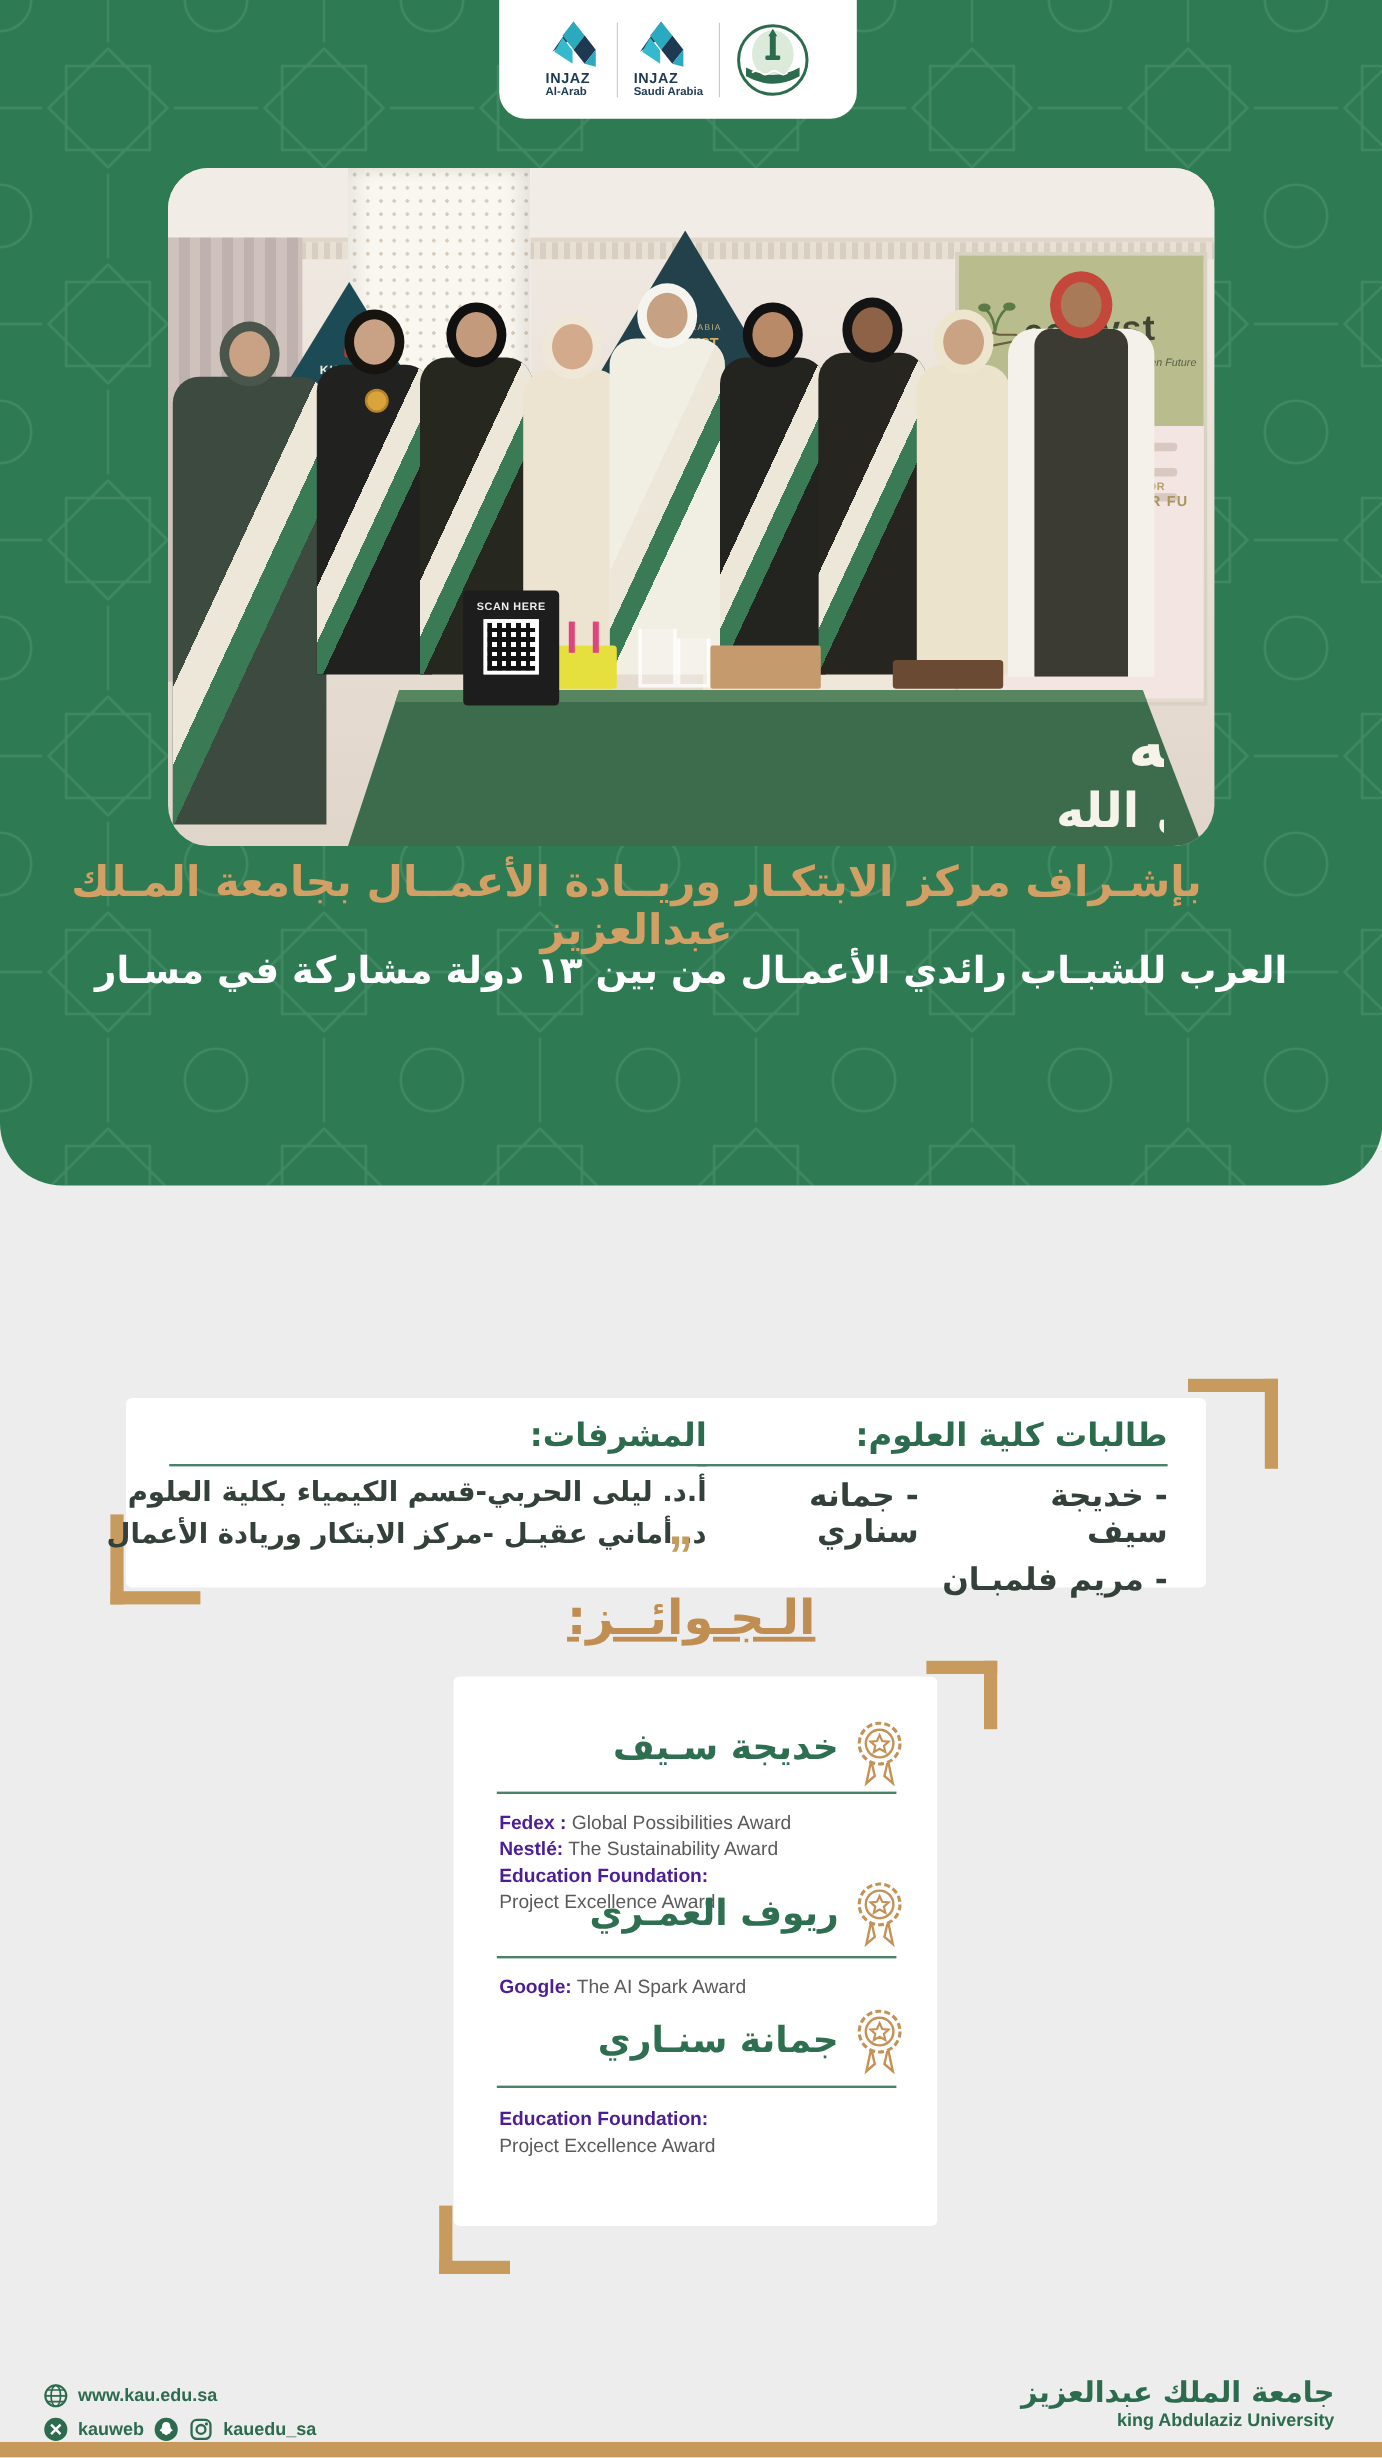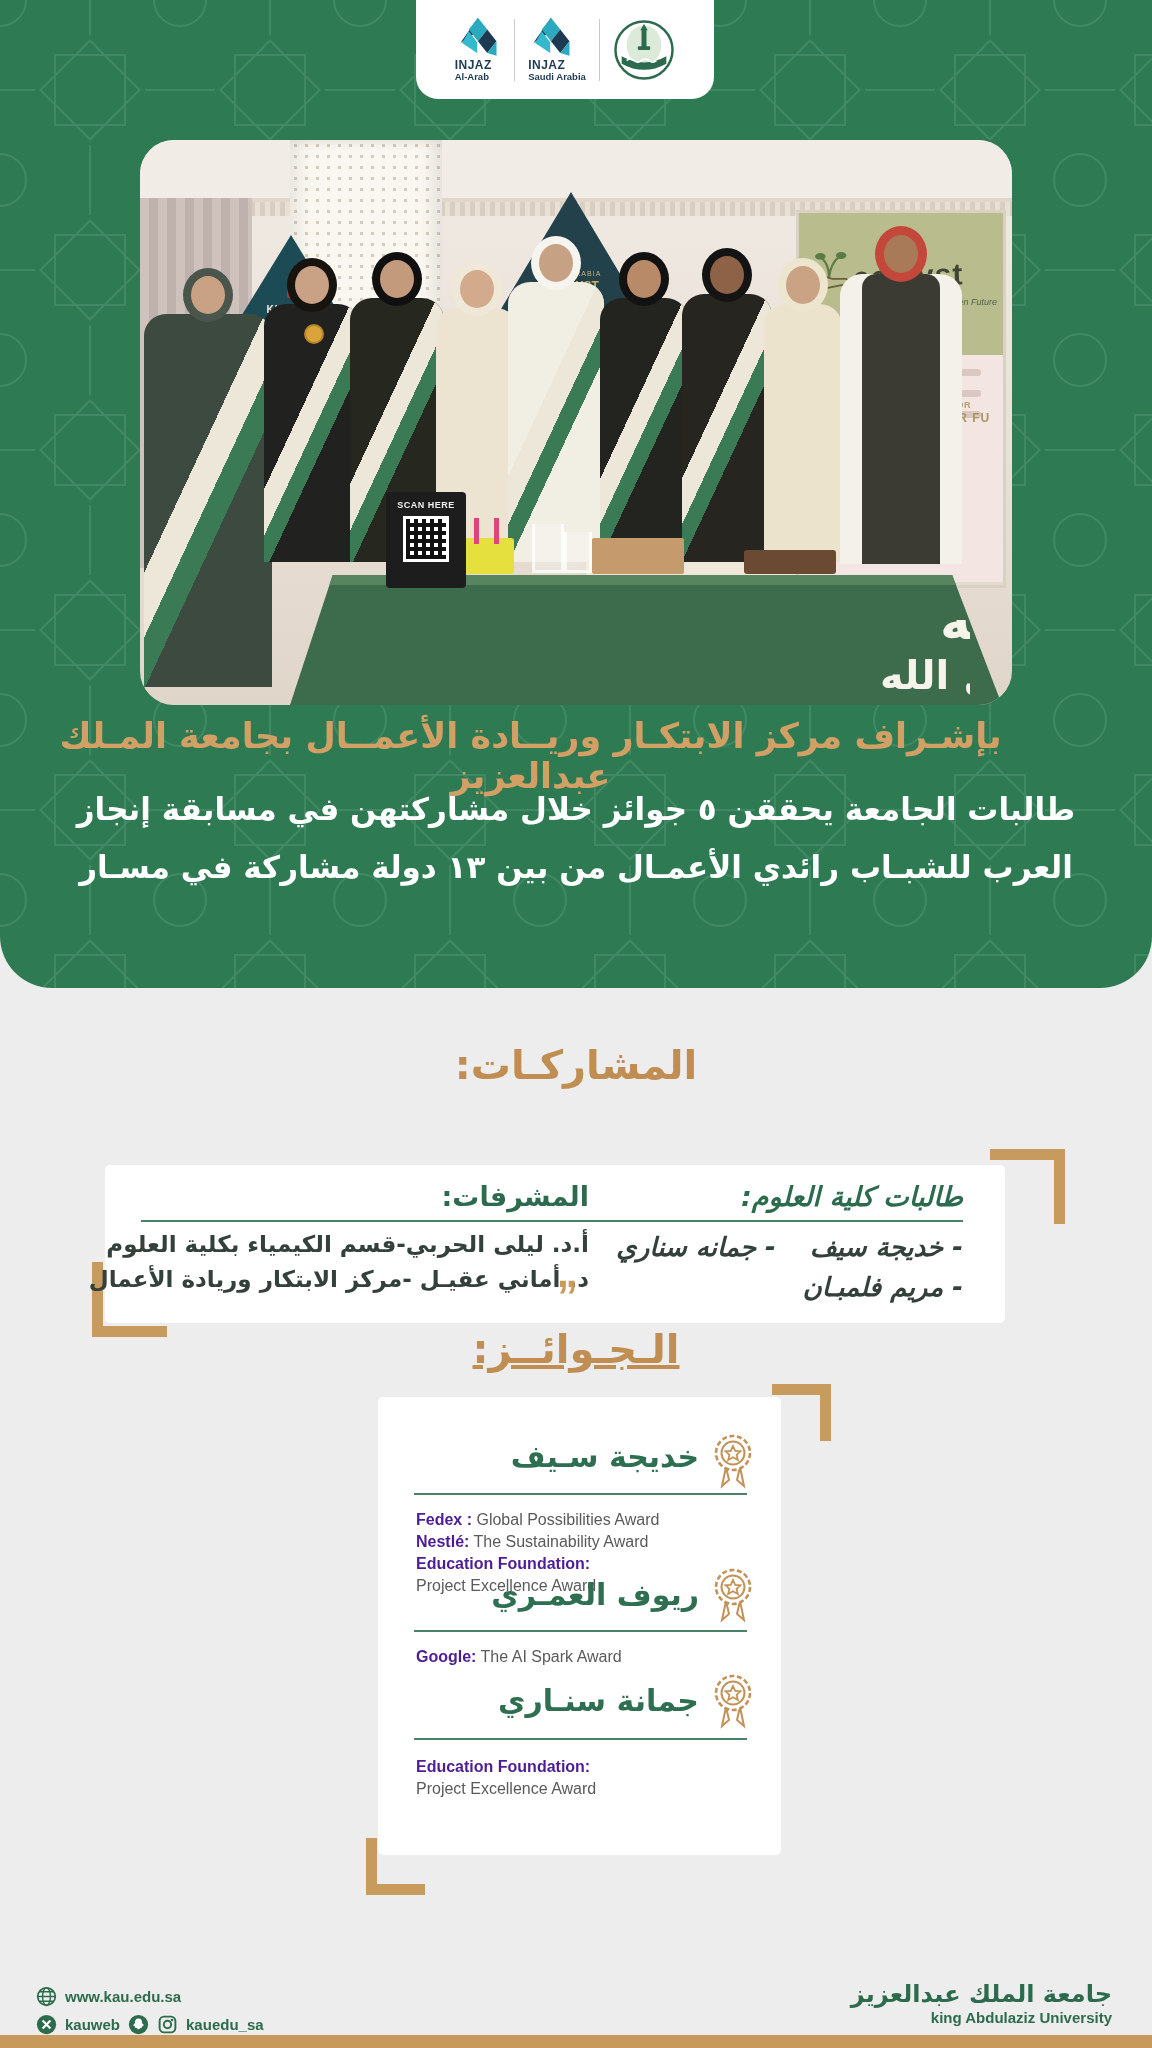--- a/index.html
+++ b/index.html
@@ -109,21 +109,21 @@
   .br-tr{border-top-width:11px;border-right-width:11px;}
   .br-bl{border-bottom-width:11px;border-left-width:11px;}
   .bp-tr{left:990px;top:1149px;width:64px;height:64px;}
   .bp-bl{left:92px;top:1262px;width:64px;height:64px;}
   .ba-tr{left:772px;top:1384px;width:48px;height:46px;}
   .ba-bl{left:366px;top:1838px;width:48px;height:46px;}
 
   
   .col-title{color:#2d6b4e;font-size:27px;font-weight:bold;}
   .col-rule{height:2px;background:#4b8069;margin-top:8px;}
-  .students{position:absolute;right:42px;top:16px;width:392px;font-style:italic;}
+  .students{position:absolute;right:32px;top:16px;width:392px;}
   .stu-row{display:flex;gap:34px;color:#34403a;font-size:26px;font-weight:bold;margin-top:10px;}
   .supervisors{position:absolute;left:36px;top:16px;width:448px;}
   .sup-line{color:#34403a;font-size:23px;font-weight:bold;margin-top:9px;white-space:nowrap;}
   .quote-mark{position:absolute;left:452px;top:84px;color:#c79a5e;font-size:42px;font-weight:bold;
               letter-spacing:-3px;}
 
   
   .aw-icon{position:absolute;right:24px;}
   .aw-name{position:absolute;right:82px;color:#2e6e51;font-size:30px;font-weight:bold;text-align:right;}
   .aw-rule{position:absolute;left:36px;right:34px;height:2px;background:#4b8069;}
@@ -318,26 +318,24 @@
         <i style="left:50px;"></i>
       </div>
       <div class="item beaker"></div>
       <div class="item beaker beaker2"></div>
       <div class="item boxitem"></div>
       <div class="item tray"></div>
     </div>
 
     <div class="supervision ar">بإشـراف مركز الابتكـار وريــادة الأعمــال بجامعة المـلك عبدالعزيز</div>
     <div class="hero-body ar">
-      <div>طالبات الجامعة يحققن ٥ جوائز خلال مشاركتهن في مسابقة إنجاز</div>
       <div>العرب للشبـاب رائدي الأعمـال من بين ١٣ دولة مشاركة في مسـار</div>
     </div>
   </div>
 
-  <div class="section-title t-participants ar">المشاركـات:</div>
 
   <div class="bracket br-tr bp-tr"></div>
   <div class="bracket br-bl bp-bl"></div>
 
   <div class="card participants-card">
     <div class="students ar">
       <div class="col-title">طالبات كلية العلوم:</div>
       <div class="col-rule"></div>
       <div class="stu-row">
         <span>- خديجة سيف</span>

